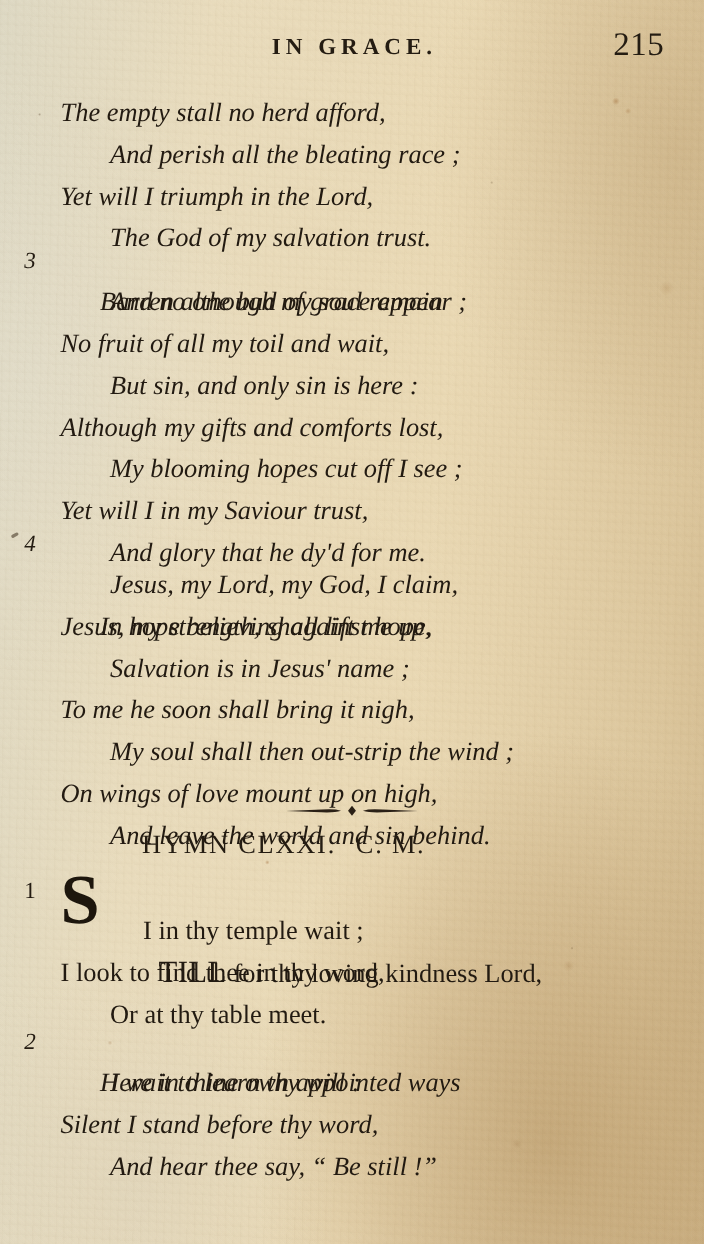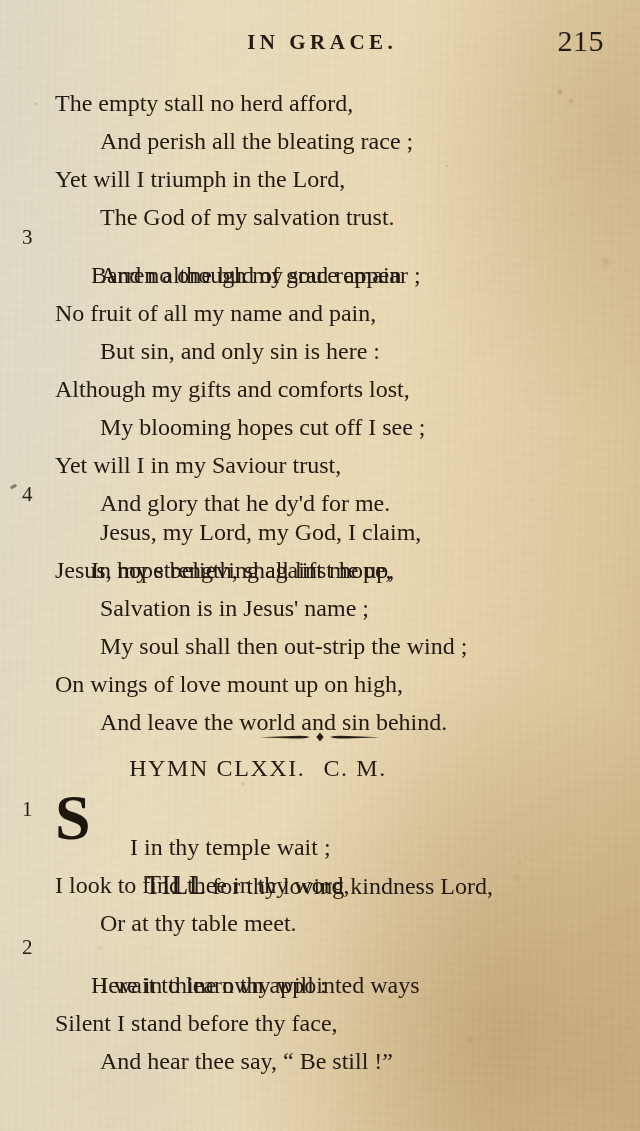--- a/index.html
+++ b/index.html
@@ -83,20 +83,21 @@
     font-size: 30px;
     letter-spacing: 0.5px;
     color: #241c12;
   }
 
   
   .stanza {
     position: absolute;
     left: 0;
     width: 640px;
+    font-style: italic;
   }
   .line {
     position: relative;
     height: 38px;
     line-height: 38px;
     font-size: 24px;
     white-space: pre;
     color: #221a11;
   }
   .line.i0 { padding-left: 55px; }
@@ -189,36 +190,37 @@
     <div class="line i1">And perish all the bleating race ;</div>
     <div class="line i0">Yet will I triumph in the Lord,</div>
     <div class="line i1">The God of my salvation trust.</div>
   </div>
 
   <div class="stanza" style="top:218px;">
     <div class="line i0">
       <span class="verse-num">3</span><span>Barren although my soul remain</span>
     </div>
     <div class="line i1">And no one bud of grace appear ;</div>
-    <div class="line i0">No fruit of all my name and pain,</div>
+    <div class="line i0">No fruit of all my toil and wait,</div>
     <div class="line i1">But sin, and only sin is here :</div>
     <div class="line i0">Although my gifts and comforts lost,</div>
     <div class="line i1">My blooming hopes cut off I see ;</div>
     <div class="line i0">Yet will I in my Saviour trust,</div>
     <div class="line i1">And glory that he dy'd for me.</div>
   </div>
 
   <div class="stanza" style="top:475px;">
     <div class="line i0">
       <span class="stray-mark"></span>
       <span class="verse-num">4</span><span>In hope believing against hope,</span>
     </div>
     <div class="line i1">Jesus, my Lord, my God, I claim,</div>
     <div class="line i0">Jesus, my strength, shall lift me up,</div>
     <div class="line i1">Salvation is in Jesus' name ;</div>
+    <div class="line i0">To me he soon shall bring it nigh,</div>
     <div class="line i1">My soul shall then out-strip the wind ;</div>
     <div class="line i0">On wings of love mount up on high,</div>
     <div class="line i1">And leave the world and sin behind.</div>
   </div>
 
   <div id="ornament">
     <svg width="124" height="16" viewBox="0 0 124 16">
       <path d="M2 8.2 L34 7.0 Q46 6.0 52 8.0 Q46 10.0 34 9.4 Z" fill="#2a2016"></path>
       <path d="M122 8.2 L90 7.0 Q78 6.0 72 8.0 Q78 10.0 90 9.4 Z" fill="#2a2016"></path>
       <path d="M62 3.4 L65.6 8 L62 12.6 L58.4 8 Z" fill="#2a2016"></path>
@@ -237,17 +239,17 @@
     <div class="line dc-second">I in thy temple wait ;</div>
     <div class="line i0">I look to find thee in thy word,</div>
     <div class="line i1">Or at thy table meet.</div>
   </div>
 
   <div class="stanza" style="top:928px;">
     <div class="line i0">
       <span class="verse-num">2</span><span>Here in thine own appointed ways</span>
     </div>
     <div class="line i1">I wait to learn thy will :</div>
-    <div class="line i0">Silent I stand before thy face,</div>
+    <div class="line i0">Silent I stand before thy word,</div>
     <div class="line i1">And hear thee say, “ Be still !”</div>
   </div>
 
 </div>
 
 </body></html>

